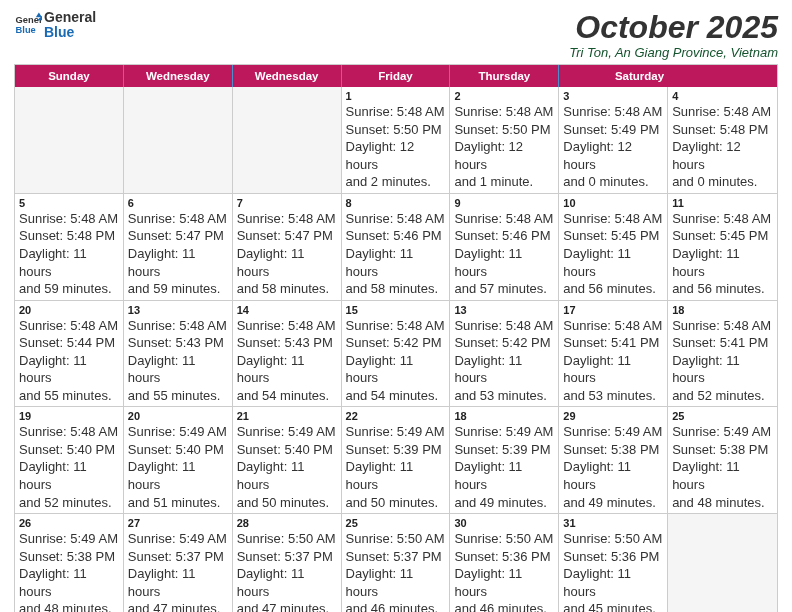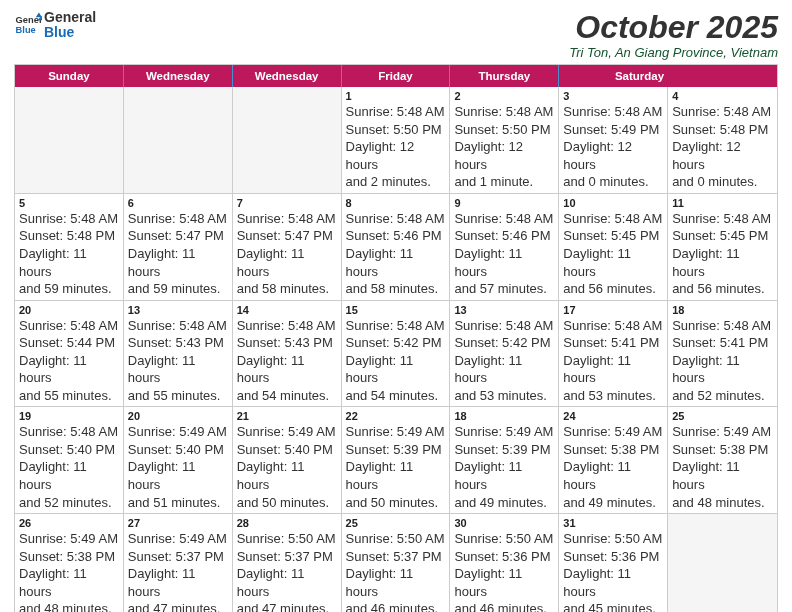--- a/index.html
+++ b/index.html
@@ -306,21 +306,21 @@
 and 50 minutes.</div>
           </div>
           <div class="cal-cell">
             <div class="day-num">18</div>
             <div class="cell-text" style="white-space: pre-line;">Sunrise: 5:49 AM
 Sunset: 5:39 PM
 Daylight: 11 hours
 and 49 minutes.</div>
           </div>
           <div class="cal-cell">
-            <div class="day-num">24</div>
+            <div class="day-num">29</div>
             <div class="cell-text" style="white-space: pre-line;">Sunrise: 5:49 AM
 Sunset: 5:38 PM
 Daylight: 11 hours
 and 49 minutes.</div>
           </div>
           <div class="cal-cell">
             <div class="day-num">25</div>
             <div class="cell-text" style="white-space: pre-line;">Sunrise: 5:49 AM
 Sunset: 5:38 PM
 Daylight: 11 hours

